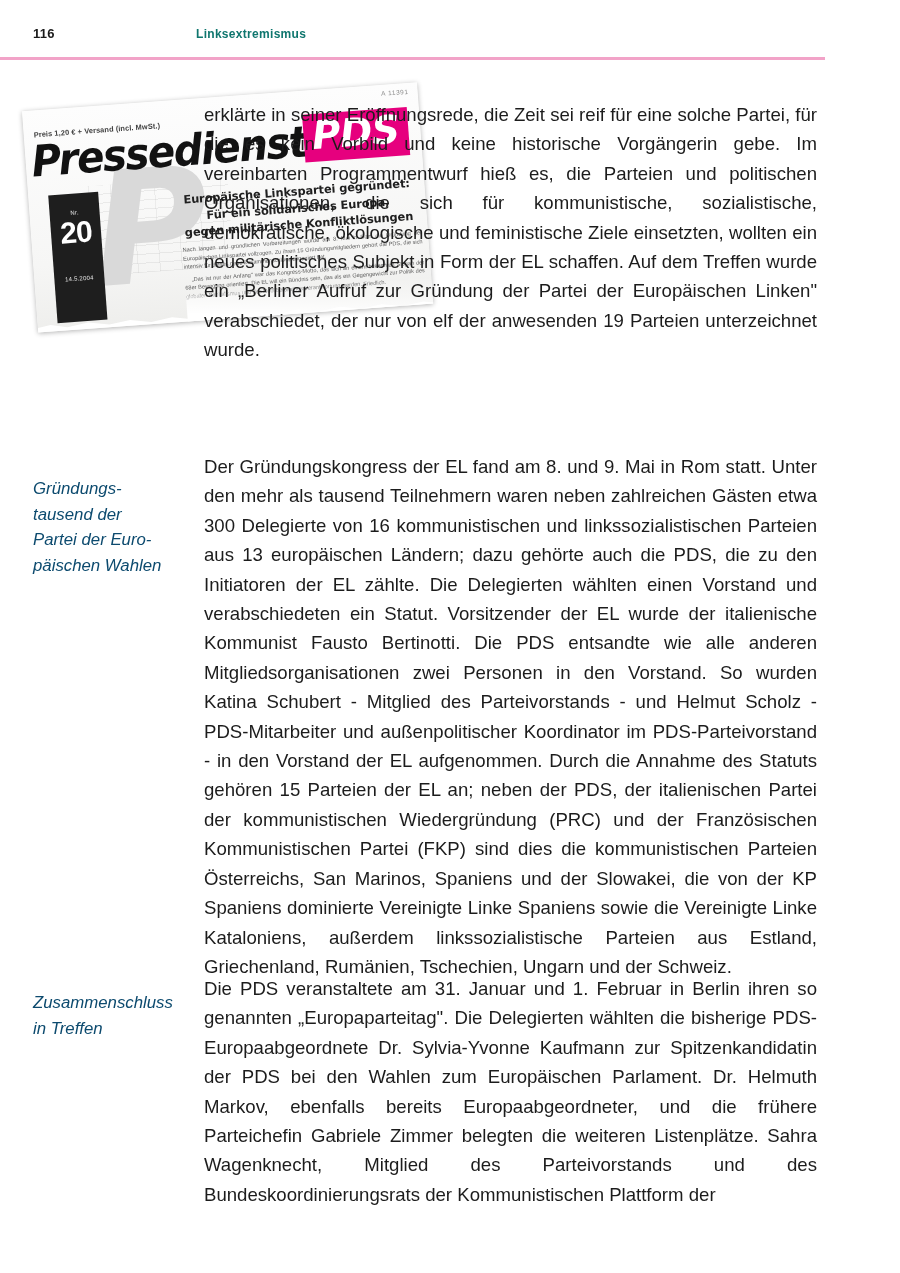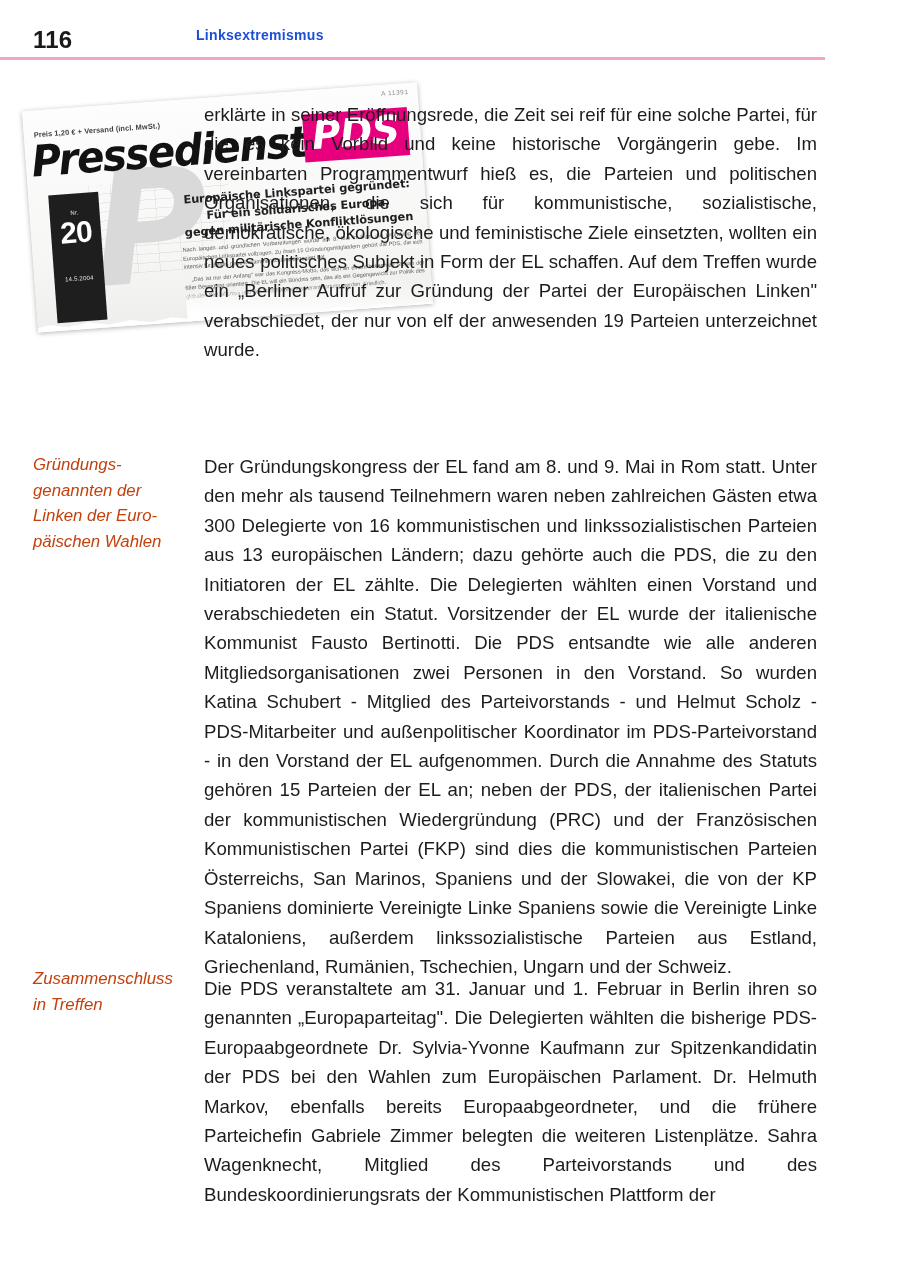--- a/index.html
+++ b/index.html
@@ -23,33 +23,33 @@
     position: absolute;
     top: 26px;
     left: 0;
     width: 900px;
     height: 30px;
   }
   .folio {
     position: absolute;
     left: 33px;
     top: 0;
-    font-size: 24px;
+    font-size: 13px;
     font-weight: bold;
     letter-spacing: 0.2px;
     color: #1a1a1a;
   }
   .running-title {
     position: absolute;
     left: 196px;
     top: 1px;
-    font-size: 14px;
+    font-size: 12px;
     font-weight: bold;
     letter-spacing: 0.3px;
-    color: #1d4ed8;
+    color: #0f766e;
   }
   .header-rule {
     position: absolute;
     top: 57px;
     left: 0;
     width: 825px;
     height: 3px;
     background: #f2a3c8;
   }
 
@@ -89,21 +89,22 @@
   }
 
   
   .marginalia {
     position: absolute;
     left: 33px;
     width: 150px;
     font-style: italic;
     font-size: 16.8px;
     line-height: 25.5px;
-    color: #c2410c;
+    color: #0c4a6e;
+    margin-top: 24px;
   }
 
   
   .clipping-wrap {
     position: absolute;
     left: 30px;
     top: 100px;
     width: 410px;
     height: 250px;
   }
@@ -307,22 +308,22 @@
       <span class="para2">„Das ist nur der Anfang" war das Kongress-Motto, das sich an einem bekannten Slogan der 68er Bewegung orientiert. Die EL will ein Bündnis sein, das als ein Gegengewicht zur Politik des globalen Kapitalismus und des Neoliberalismus Verantwortung werden. Friedlich.</span>
     </div>
 
     <div class="clip-fade"></div>
     <div class="tear"></div>
   </div>
 </div>
 
 <div class="marginalia" style="top:452px">
   <div>Gründungs-</div>
-  <div>genannten der</div>
-  <div>Linken der Euro-</div>
+  <div>tausend der</div>
+  <div>Partei der Euro-</div>
   <div>päischen Wahlen</div>
 </div>
 
 <div class="marginalia" style="top:966px">
   <div>Zusammenschluss</div>
   <div>in Treffen</div>
 </div>
 
 <div class="content">
 

